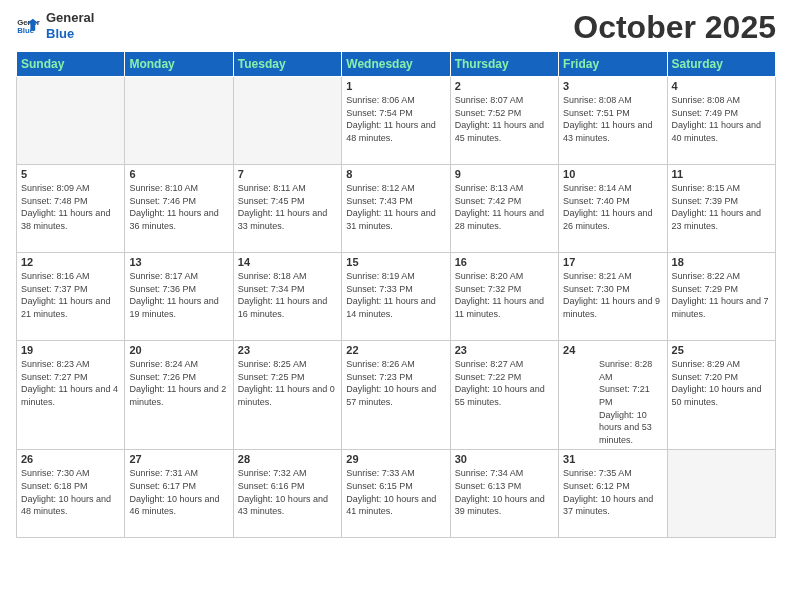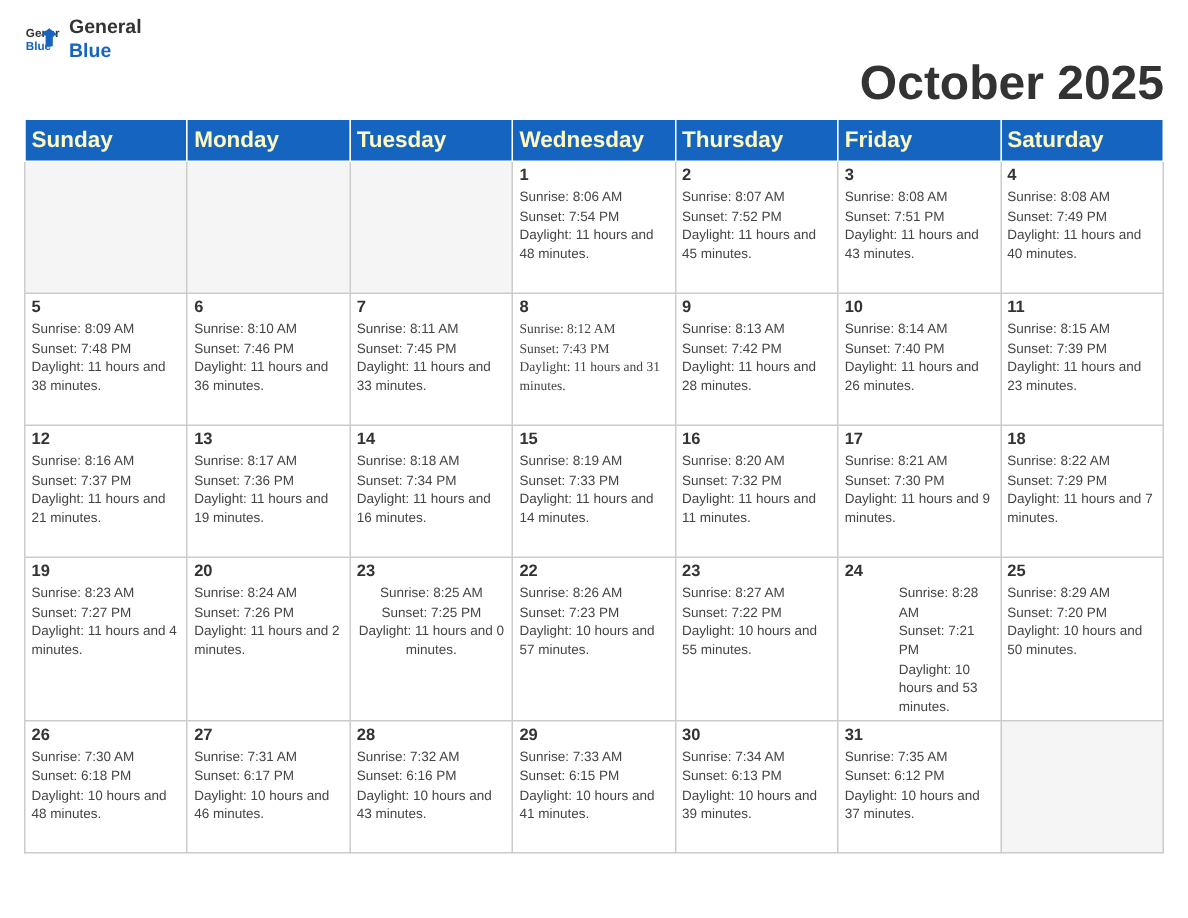--- a/index.html
+++ b/index.html
@@ -26,42 +26,41 @@
       display: flex;
       align-items: center;
       gap: 4px;
     }
     .logo-icon {
       width: 24px;
       height: 24px;
     }
     .title-block {
       text-align: right;
-      margin-top: 28px;
     }
     .month-title {
       font-size: 32px;
       font-weight: bold;
       color: #333;
       line-height: 1.1;
     }
     .subtitle {
       font-size: 14px;
       color: #333;
       font-weight: bold;
     }
     .calendar {
       width: 100%;
       border-collapse: collapse;
       table-layout: fixed;
     }
     .calendar th {
       background: #1565c0;
-      color: #fef9c3;
-      font-size: 15px;
+      color: #86efac;
+      font-size: 12px;
       font-weight: bold;
       padding: 5px 4px;
       text-align: left;
       border: 1px solid #fff;
     }
     .calendar td {
       border: 1px solid #ccc;
       vertical-align: top;
       padding: 3px 4px;
       font-size: 9.5px;
@@ -162,21 +161,21 @@
 Daylight: 11 hours and 36 minutes.</div>
           </td>
           <td>
             <span class="day-number">7</span>
             <div class="day-info" style="white-space: pre-line;">Sunrise: 8:11 AM
 Sunset: 7:45 PM
 Daylight: 11 hours and 33 minutes.</div>
           </td>
           <td>
             <span class="day-number">8</span>
-            <div class="day-info" style="white-space: pre-line; font-family: Liberation Serif, serif;">Sunrise: 8:12 AM
+            <div class="day-info" style="white-space: pre-line;">Sunrise: 8:12 AM
 Sunset: 7:43 PM
 Daylight: 11 hours and 31 minutes.</div>
           </td>
           <td>
             <span class="day-number">9</span>
             <div class="day-info" style="white-space: pre-line;">Sunrise: 8:13 AM
 Sunset: 7:42 PM
 Daylight: 11 hours and 28 minutes.</div>
           </td>
           <td>
@@ -244,21 +243,21 @@
 Daylight: 11 hours and 4 minutes.</div>
           </td>
           <td>
             <span class="day-number">20</span>
             <div class="day-info" style="white-space: pre-line;">Sunrise: 8:24 AM
 Sunset: 7:26 PM
 Daylight: 11 hours and 2 minutes.</div>
           </td>
           <td>
             <span class="day-number">23</span>
-            <div class="day-info" style="white-space: pre-line; text-align: center;">Sunrise: 8:25 AM
+            <div class="day-info" style="white-space: pre-line;">Sunrise: 8:25 AM
 Sunset: 7:25 PM
 Daylight: 11 hours and 0 minutes.</div>
           </td>
           <td>
             <span class="day-number">22</span>
             <div class="day-info" style="white-space: pre-line;">Sunrise: 8:26 AM
 Sunset: 7:23 PM
 Daylight: 10 hours and 57 minutes.</div>
           </td>
           <td>

